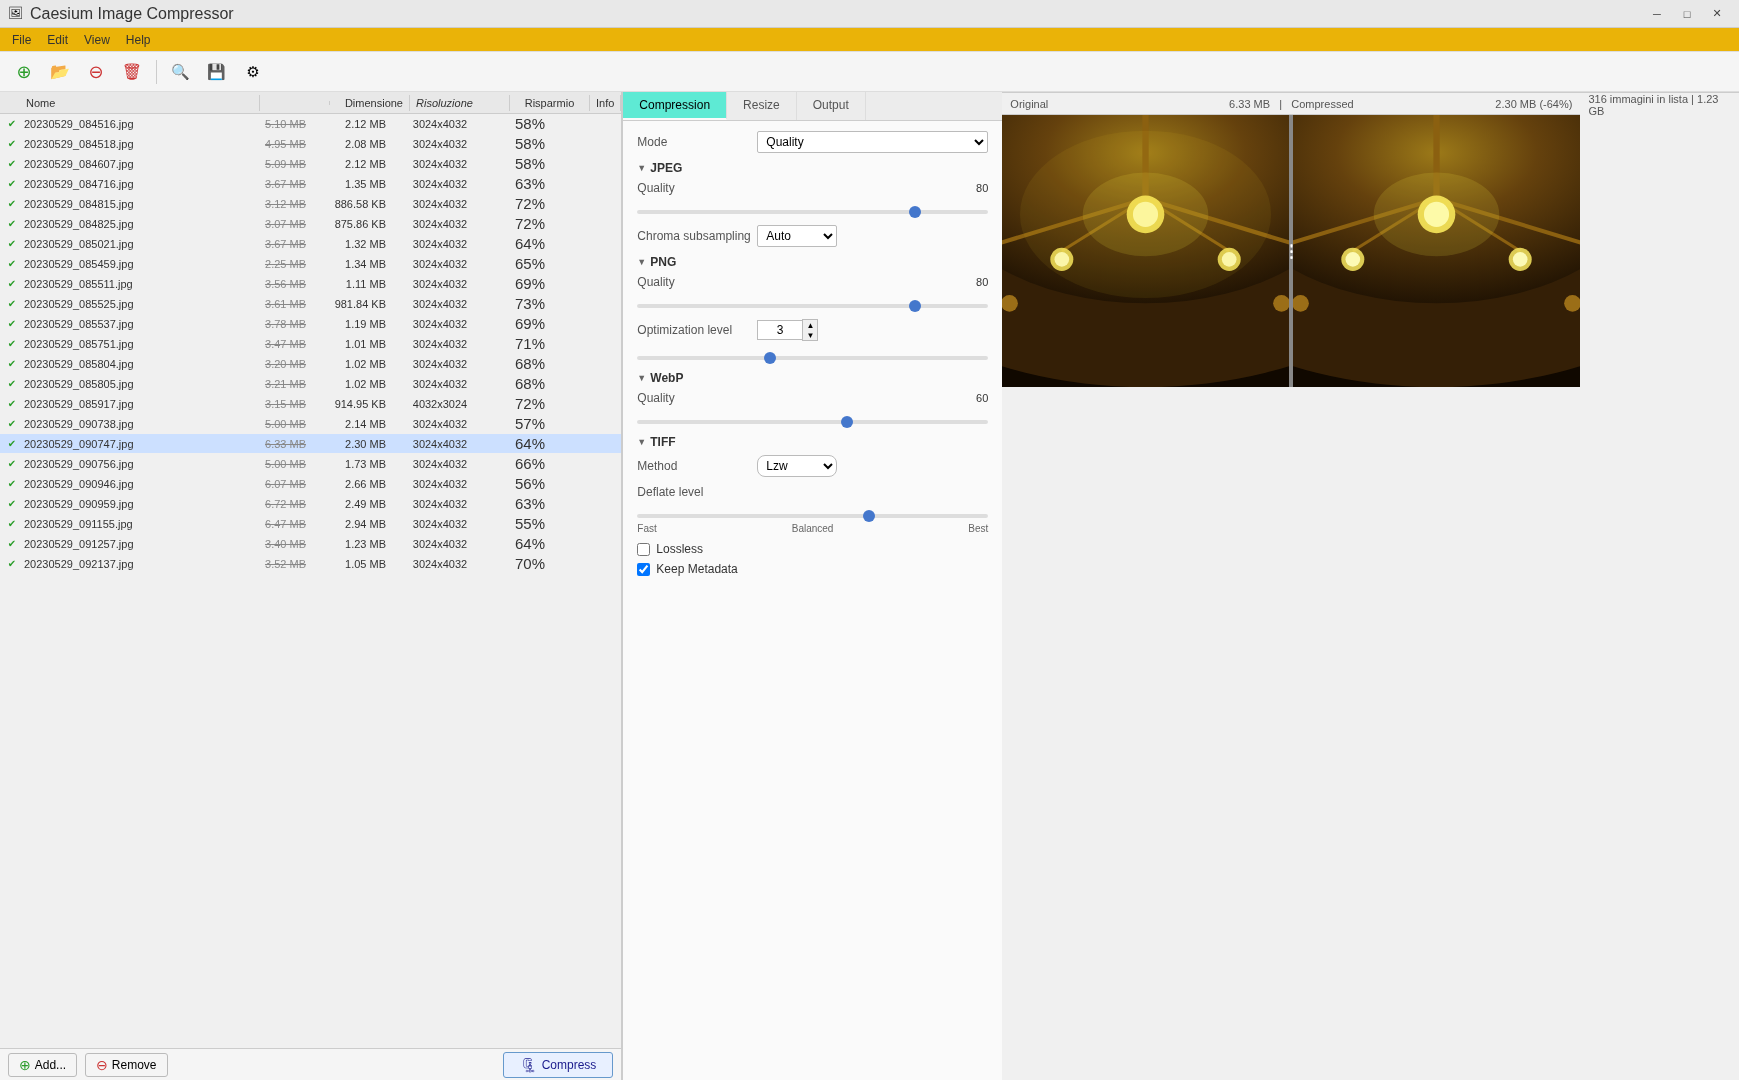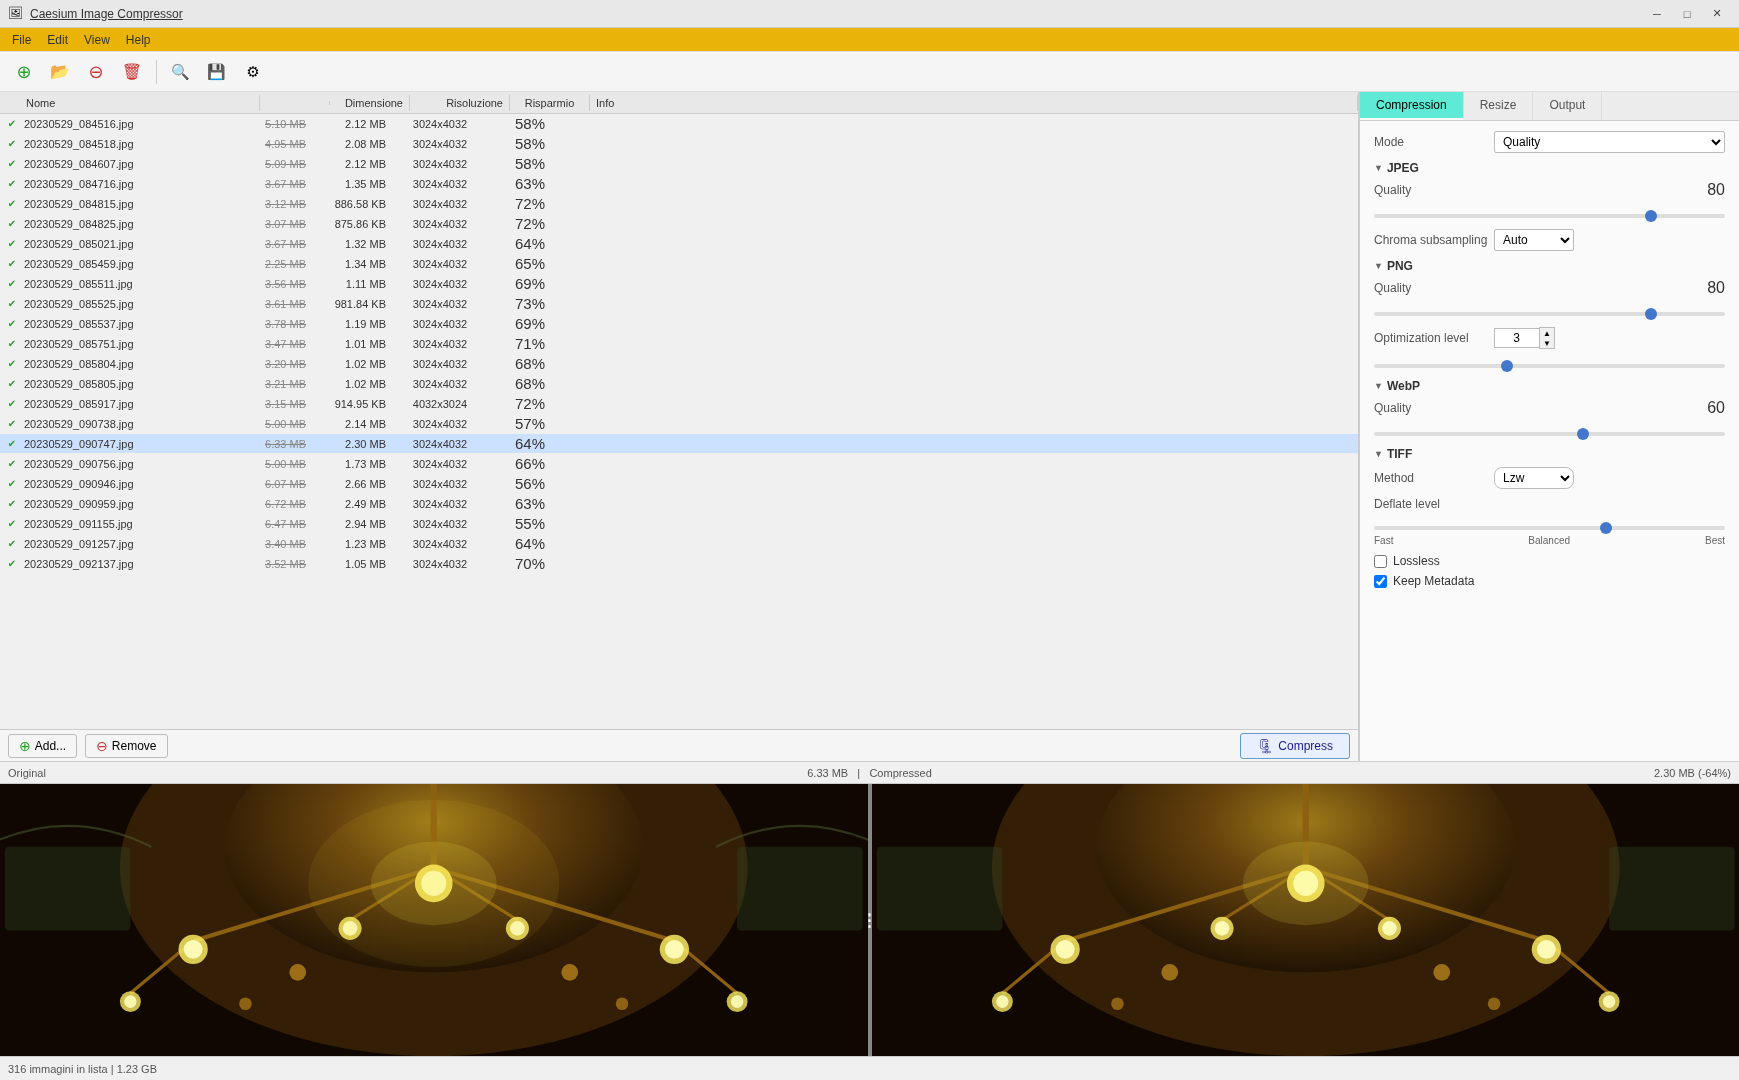--- a/index.html
+++ b/index.html
@@ -9,21 +9,21 @@
     .title-bar {
       background: #e8e8e8;
       height: 28px;
       display: flex;
       align-items: center;
       padding: 0 8px;
       border-bottom: 1px solid #ccc;
       user-select: none;
     }
     .title-bar-icon { width: 16px; height: 16px; margin-right: 6px; }
-    .title-bar-text { font-size: 12px; color: #333; flex: 1; text-decoration: underline; }
+    .title-bar-text { font-size: 16px; color: #333; flex: 1; }
     .title-bar-controls { display: flex; gap: 2px; }
     .title-bar-btn {
       width: 28px; height: 20px; border: none; background: transparent;
       cursor: pointer; font-size: 11px; color: #444;
       display: flex; align-items: center; justify-content: center;
     }
 
     
     .menu-bar {
       background: #eab308;
@@ -57,21 +57,21 @@
       cursor: pointer;
       background: transparent;
       display: flex; align-items: center; justify-content: center;
       font-size: 16px;
     }
     .toolbar-sep { width: 1px; height: 24px; background: #ccc; margin: 0 4px; }
 
     
     .main-container {
       display: flex;
-      flex-direction: column;
+      flex-direction: row;
       height: calc(1080px - 28px - 24px - 40px);
     }
 
     .content-area {
       display: flex;
       flex: 1;
       min-height: 0;
     }
 
     
@@ -93,21 +93,21 @@
     .col-header {
       padding: 2px 6px;
       font-size: 11px;
       color: #333;
       border-right: 1px solid #ccc;
       cursor: pointer;
       white-space: nowrap;
       overflow: hidden;
     }
     .col-nome { width: 240px; }
-    .col-res { width: 100px; text-align: right; }
+    .col-res { width: 100px; text-align: left; font-style: italic; }
     .col-risp { width: 80px; text-align: center; }
     .col-info { flex: 1; }
 
     .file-list-scroll {
       flex: 1;
       overflow-y: auto;
       overflow-x: hidden;
     }
 
     .file-row {
@@ -223,21 +223,21 @@
       margin-bottom: 8px;
     }
     .panel-label {
       font-size: 12px;
       color: #555;
       width: 120px;
       flex-shrink: 0;
     }
     .panel-value {
       flex: 1;
-      font-size: 16px;
+      font-size: 11px;
       color: #333;
       text-align: right;
     }
 
     .section-header {
       display: flex;
       align-items: center;
       gap: 4px;
       font-size: 12px;
       font-weight: 600;

